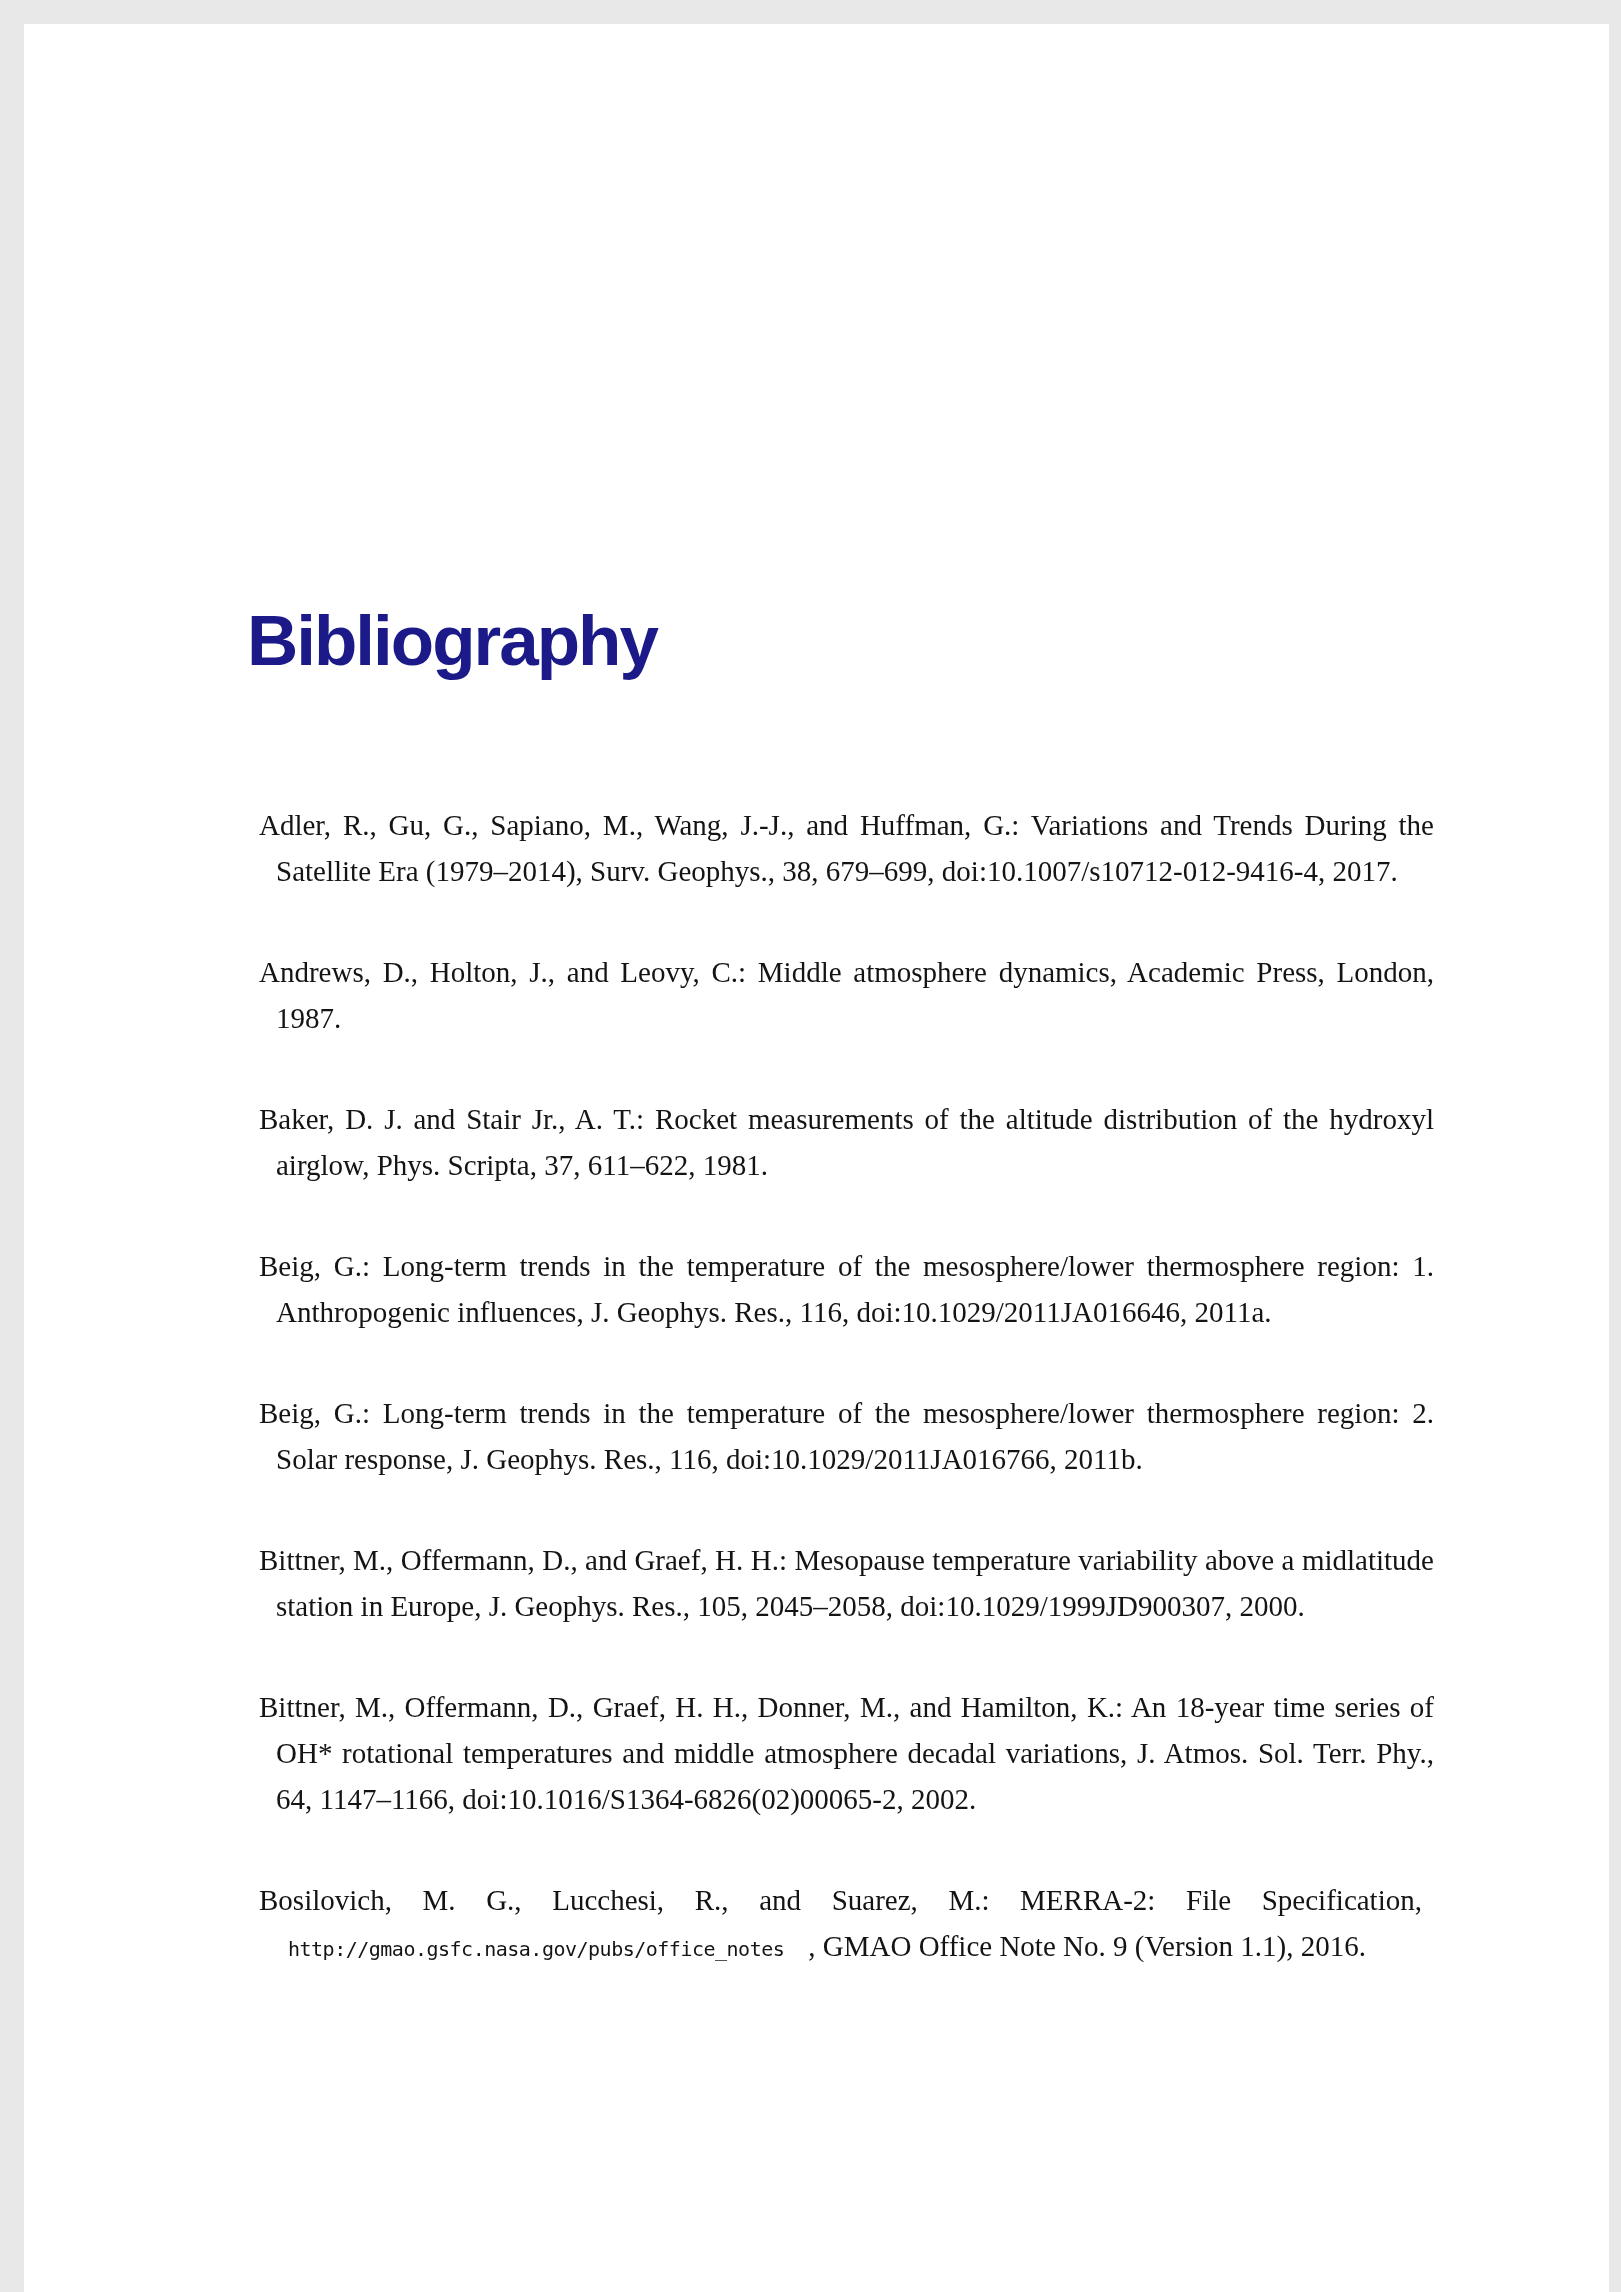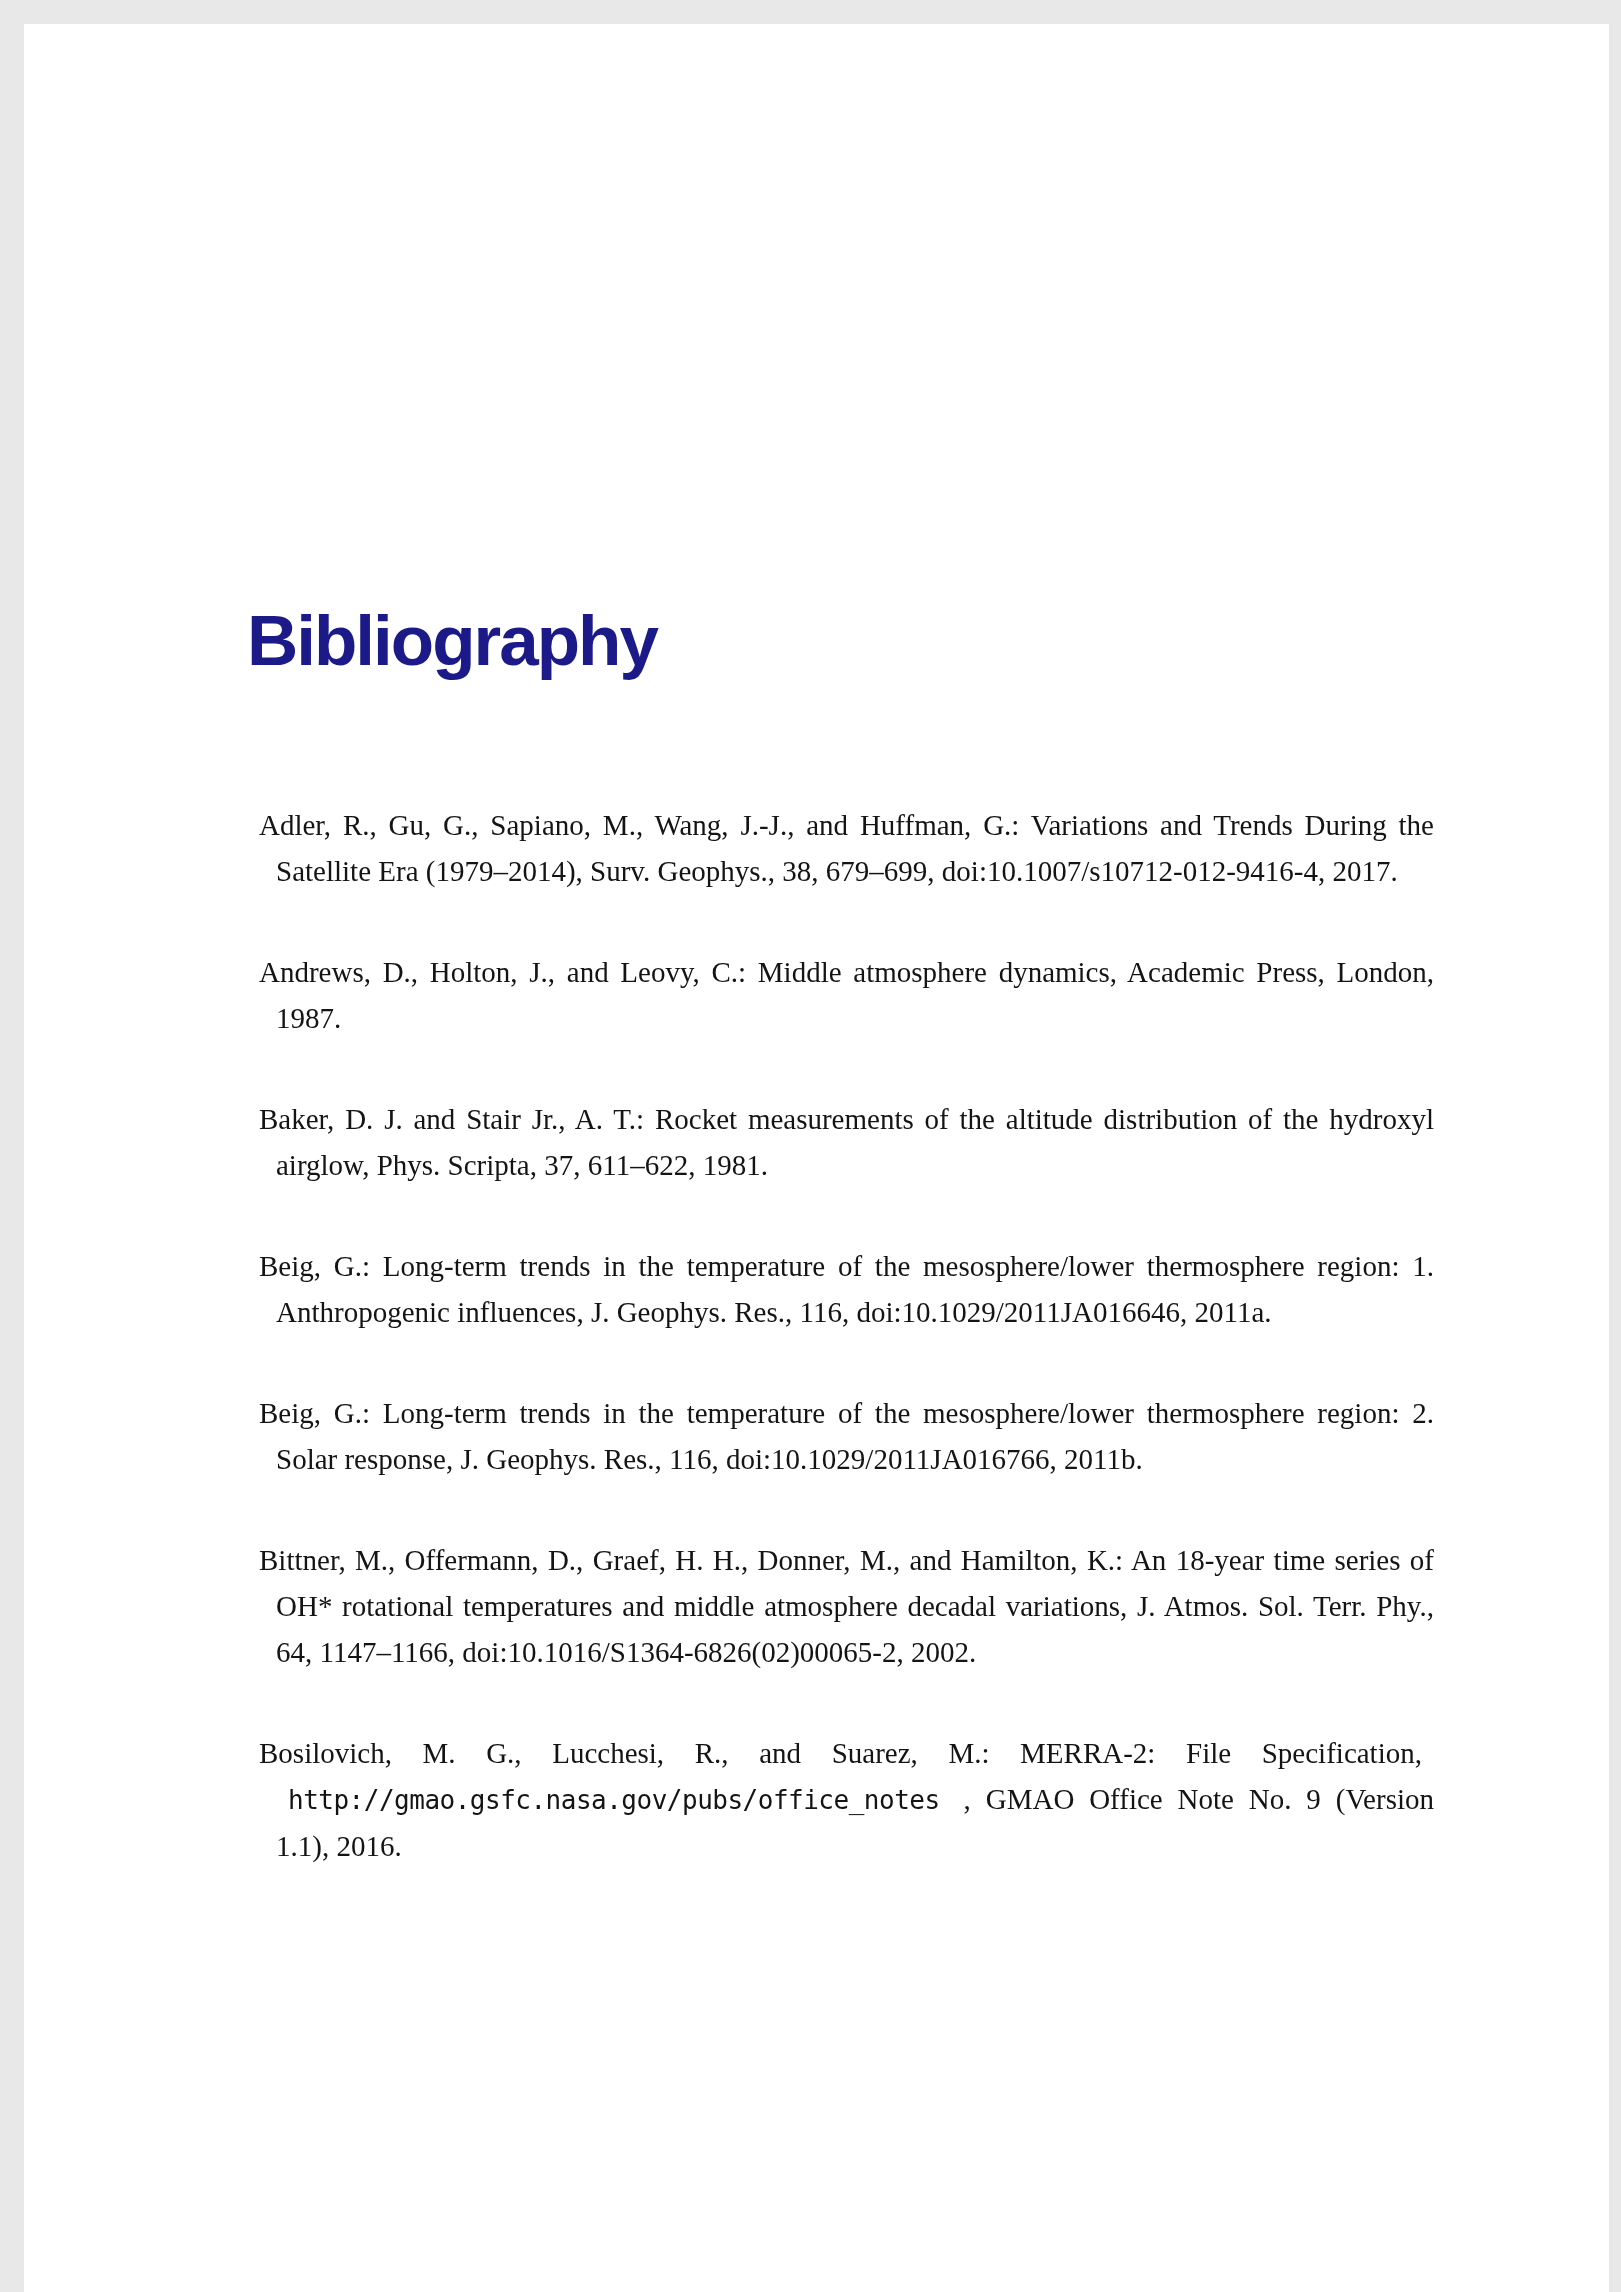--- a/index.html
+++ b/index.html
@@ -32,21 +32,21 @@
     font-size: 29px;
     line-height: 46px;
     text-align: justify;
     padding-left: 29px;
     text-indent: -29px;
     margin-bottom: 31px;
   }
   .refs p.ref:last-child { margin-bottom: 0; }
   .mono {
     font-family: "DejaVu Sans Mono", monospace;
-    font-size: 26px;
+    font-size: 20px;
     letter-spacing: -0.5px;
   }
   .page-number {
     position: absolute;
     top: 2086px;
     left: 0;
     width: 100%;
     text-align: center;
     font-size: 29px;
     color: #141414;
@@ -57,18 +57,19 @@
 
 <div class="page">
   <div class="content">
     <h1 class="title" style="color: rgb(27, 26, 136);">Bibliography</h1>
     <div class="refs" id="ref-list">
         <p class="ref"><span>Adler, R., Gu, G., Sapiano, M., Wang, J.-J., and Huffman, G.: Variations and Trends During the Satellite Era (1979–2014), Surv. Geophys., 38, 679–699, doi:10.1007/s10712-012-9416-4, 2017.</span></p>
         <p class="ref"><span>Andrews, D., Holton, J., and Leovy, C.: Middle atmosphere dynamics, Academic Press, London, 1987.</span></p>
         <p class="ref"><span>Baker, D. J. and Stair Jr., A. T.: Rocket measurements of the altitude distribution of the hydroxyl airglow, Phys. Scripta, 37, 611–622, 1981.</span></p>
         <p class="ref"><span>Beig, G.: Long-term trends in the temperature of the mesosphere/lower thermosphere region: 1. Anthropogenic influences, J. Geophys. Res., 116, doi:10.1029/2011JA016646, 2011a.</span></p>
         <p class="ref"><span>Beig, G.: Long-term trends in the temperature of the mesosphere/lower thermosphere region: 2. Solar response, J. Geophys. Res., 116, doi:10.1029/2011JA016766, 2011b.</span></p>
+        <p class="ref"><span>Bittner, M., Offermann, D., and Graef, H. H.: Mesopause temperature variability above a midlatitude station in Europe, J. Geophys. Res., 105, 2045–2058, doi:10.1029/1999JD900307, 2000.</span></p>
         <p class="ref"><span>Bittner, M., Offermann, D., Graef, H. H., Donner, M., and Hamilton, K.: An 18-year time series of OH* rotational temperatures and middle atmosphere decadal variations, J. Atmos. Sol. Terr. Phy., 64, 1147–1166, doi:10.1016/S1364-6826(02)00065-2, 2002.</span></p>
         <p class="ref"><span>Bosilovich, M. G., Lucchesi, R., and Suarez, M.: MERRA-2: File Specification, </span><span class="mono">http://gmao.gsfc.nasa.gov/pubs/office_notes</span><span>, GMAO Office Note No. 9 (Version 1.1), 2016.</span></p>
       </div>
   </div>
 </div>
 
 
 </body></html>

